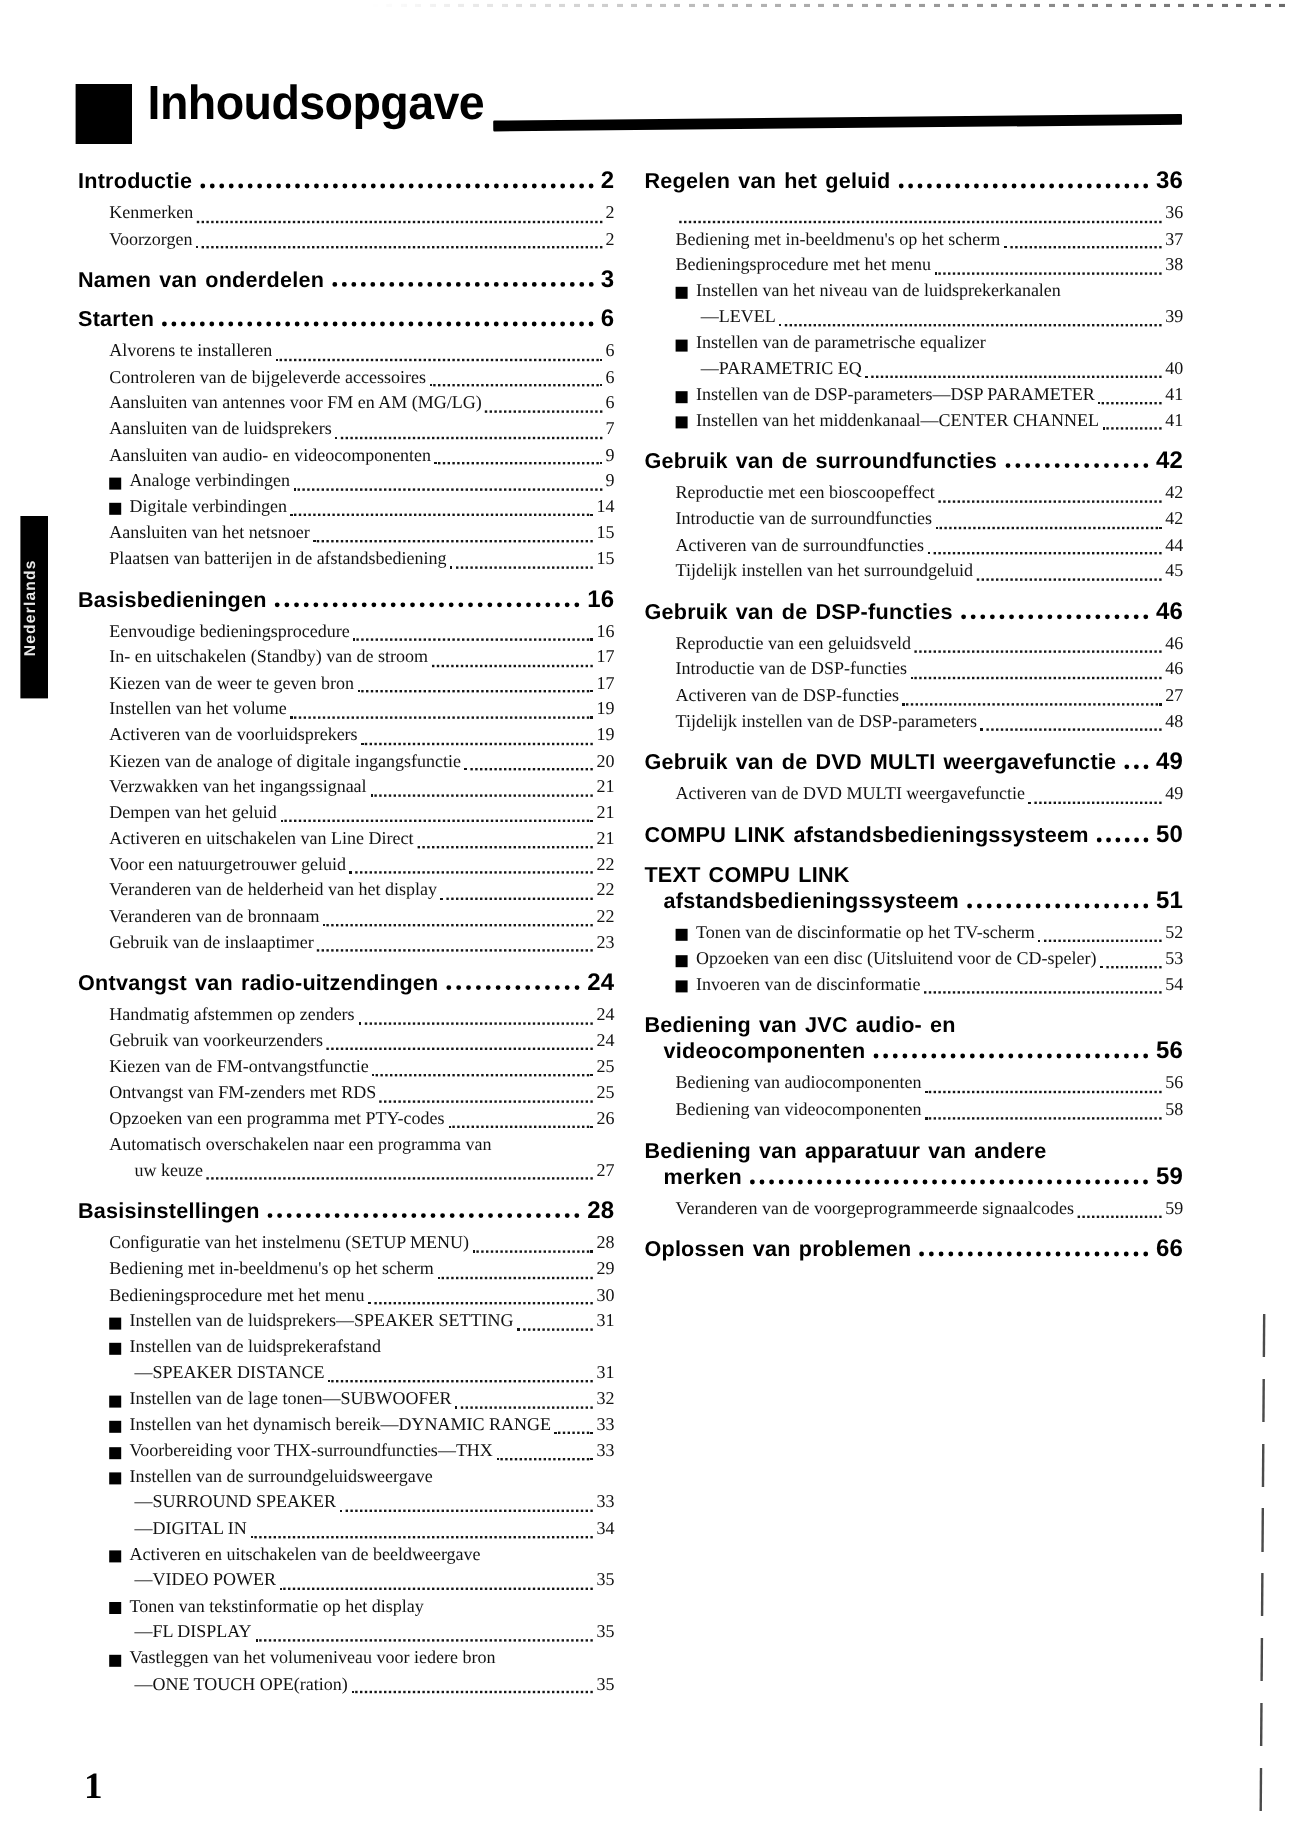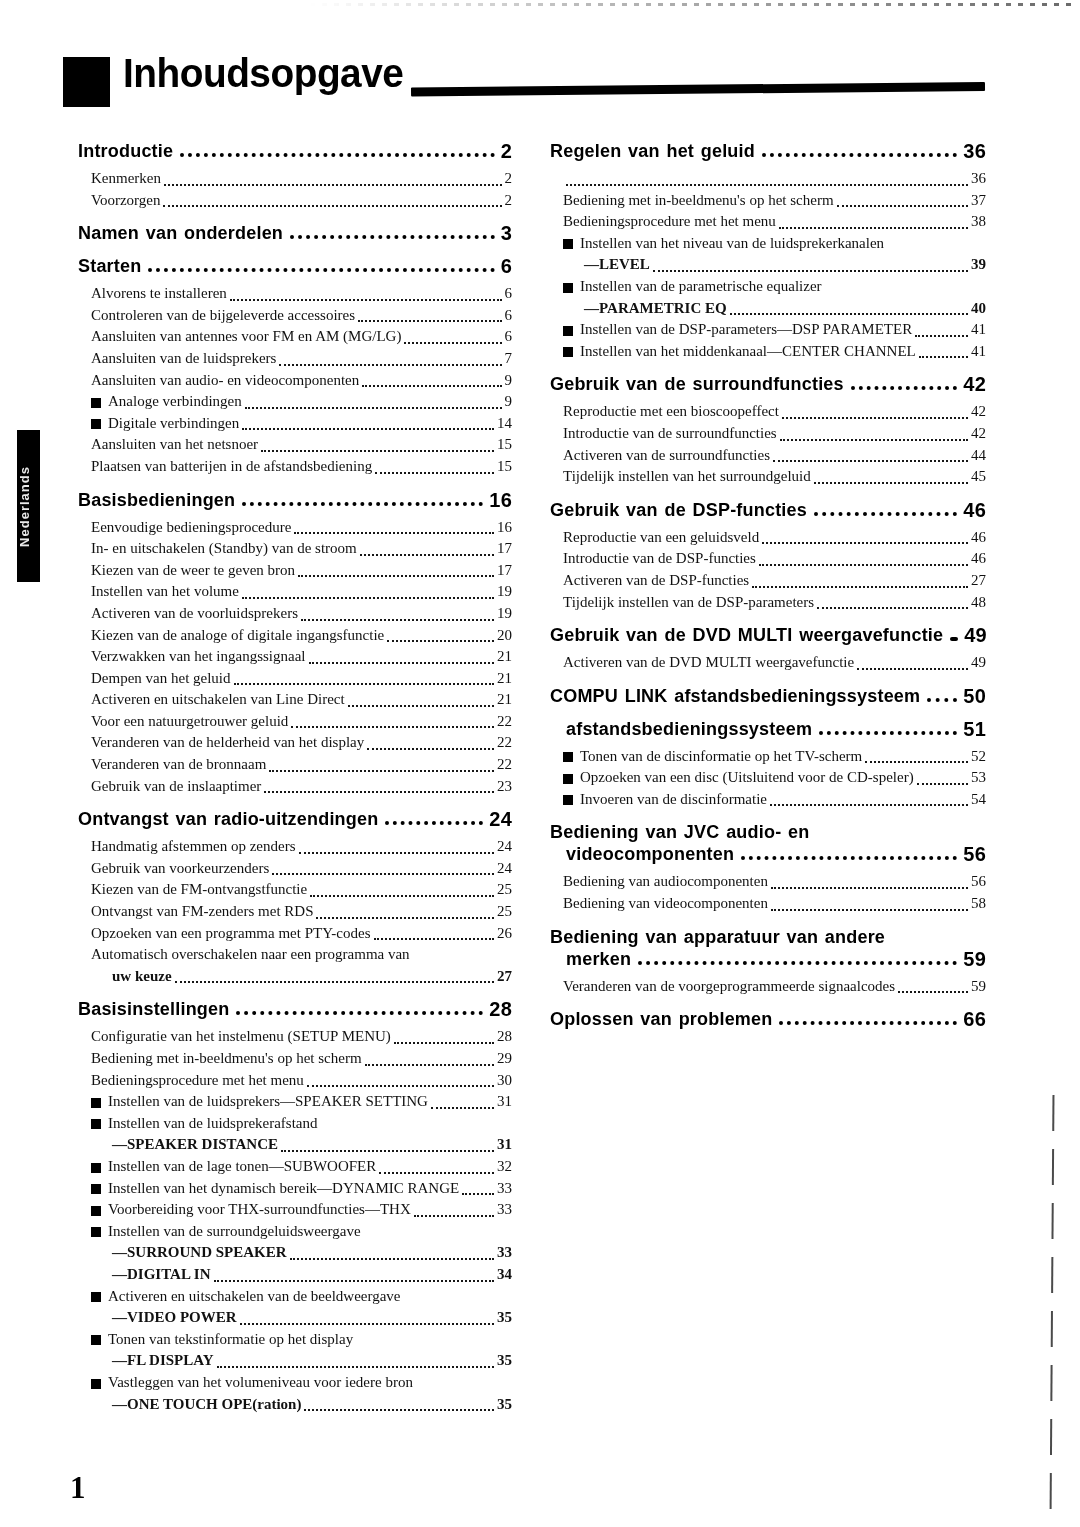--- a/index.html
+++ b/index.html
@@ -28,56 +28,56 @@
     position:absolute;left:17px;top:430px;width:23px;height:152px;background:#000;
     display:flex;align-items:center;justify-content:center;overflow:hidden;
   }
   .side-tab span{
     color:#e9e9e9;font-family:"Liberation Sans",sans-serif;font-weight:bold;
     font-size:13px;letter-spacing:1px;white-space:nowrap;
     transform:rotate(-90deg) translateY(-4px);
   }
 
   
-  .header{position:absolute;top:55px;left:63px;width:922px;height:56px;}
+  .header{position:absolute;top:68px;left:63px;width:922px;height:56px;}
   .title-square{position:absolute;left:0;top:2px;width:47px;height:50px;background:#000;}
   .page-title{
     position:absolute;left:60px;top:-4px;margin:0;
     font-family:"Liberation Sans",sans-serif;font-weight:bold;font-size:40px;
     letter-spacing:-0.5px;transform:scaleX(.97);transform-origin:left;
     color:#000;white-space:nowrap;
   }
   .title-bar{
     position:absolute;left:348px;right:0;top:27px;height:9px;background:#000;
     transform:rotate(-.55deg);transform-origin:right center;border-radius:1px;
   }
 
   
   .toc-col{position:absolute;top:140px;}
   .toc-col.left{left:64px;width:448px;}
   .toc-col.right{left:536px;width:450px;}
 
   .sec-head{
     font-family:"Liberation Sans",sans-serif;font-weight:bold;color:#000;
-    font-size:18px;line-height:22px;margin:11px 0 6px 14px;
+    font-size:18px;line-height:22px;margin:11px 0 6px 1px;
     letter-spacing:.2px;word-spacing:1.5px;
   }
   .sec:first-child .sec-head{margin-top:0;}
   .head-row{display:flex;align-items:flex-end;}
   .head-row.head-cont{padding-left:16px;}
   .head-text{white-space:nowrap;}
   .leader-b{flex:1 1 auto;min-width:8px;border-bottom:4px dotted #000;margin:0 6px 5px 7px;}
   .head-page{font-size:20px;line-height:22px;flex:none;}
 
   .item{
     font-family:"Liberation Serif",serif;font-size:15px;line-height:21.6px;color:#111;
     padding-left:27px;
   }
   .item-row{display:flex;align-items:flex-end;}
-  .item-row.cont{padding-left:21px;font-weight:bold;}
+  .item-row.cont{padding-left:21px;}
   .item-text{white-space:nowrap;}
   .sq{flex:none;width:10px;height:10px;background:#000;margin:0 7px 5px 0;}
   .leader{flex:1 1 auto;min-width:6px;border-bottom:2px dotted #161616;margin:0 3px 4px 3px;}
   .item-page{flex:none;}
 
   .corner-page-number{
     position:absolute;left:70px;top:1470px;
     font-family:"Liberation Serif",serif;font-weight:bold;font-size:31px;color:#000;
   }
 </style>
@@ -647,20 +647,23 @@
         <div class="sec-head">
           <div class="head-row">
             <span class="head-text">COMPU LINK afstandsbedieningssysteem</span>
             <span class="leader-b"></span>
             <span class="head-page">50</span>
           </div>
         </div>
       </div>
       <div class="sec">
         <div class="sec-head">
+          <div class="head-row">
+            <span class="head-text">TEXT COMPU LINK</span>
+          </div>
           <div class="head-row head-cont">
             <span class="head-text">afstandsbedieningssysteem</span>
             <span class="leader-b"></span>
             <span class="head-page">51</span>
           </div>
         </div>
         <div class="item">
           <div class="item-row">
             <span class="sq"></span>
             <span class="item-text">Tonen van de discinformatie op het TV-scherm</span>

